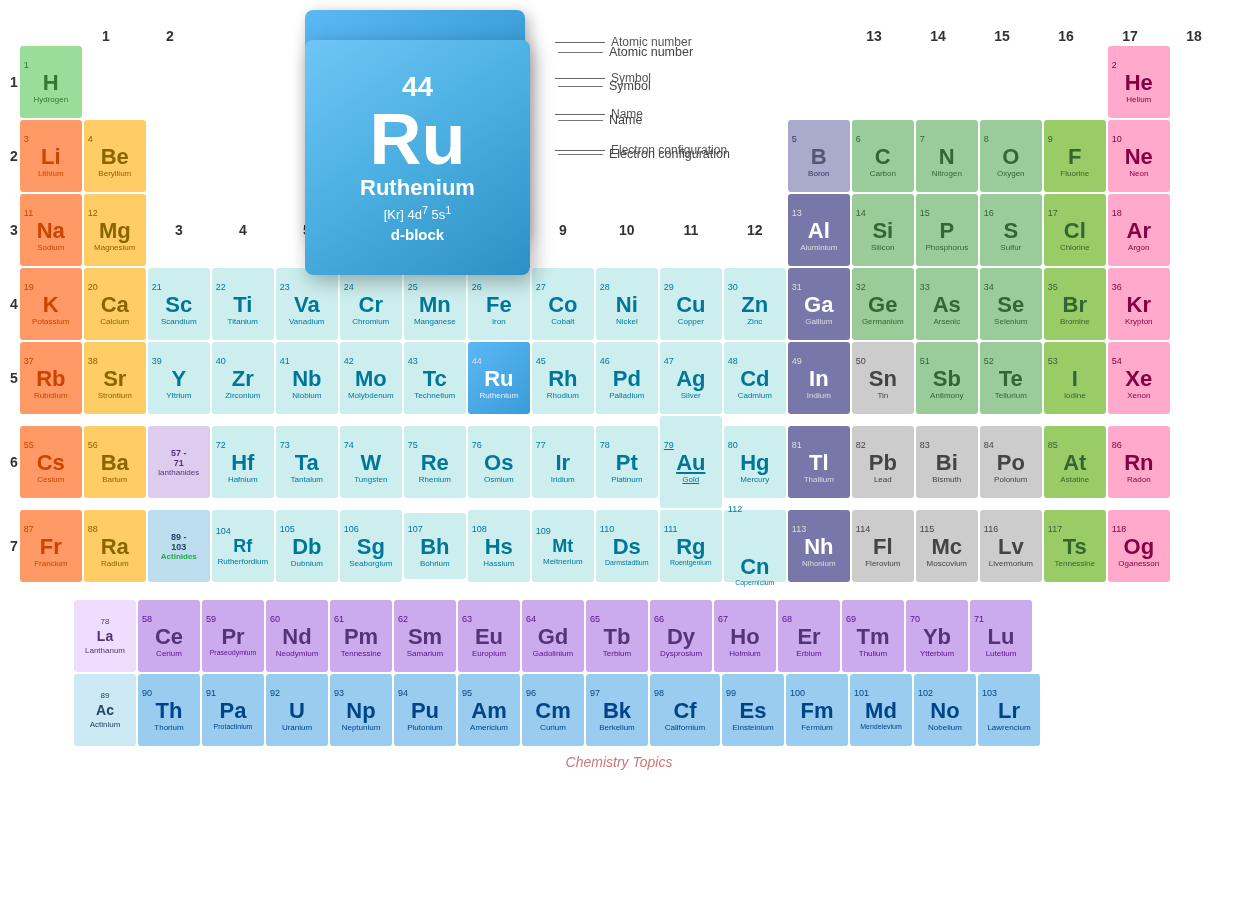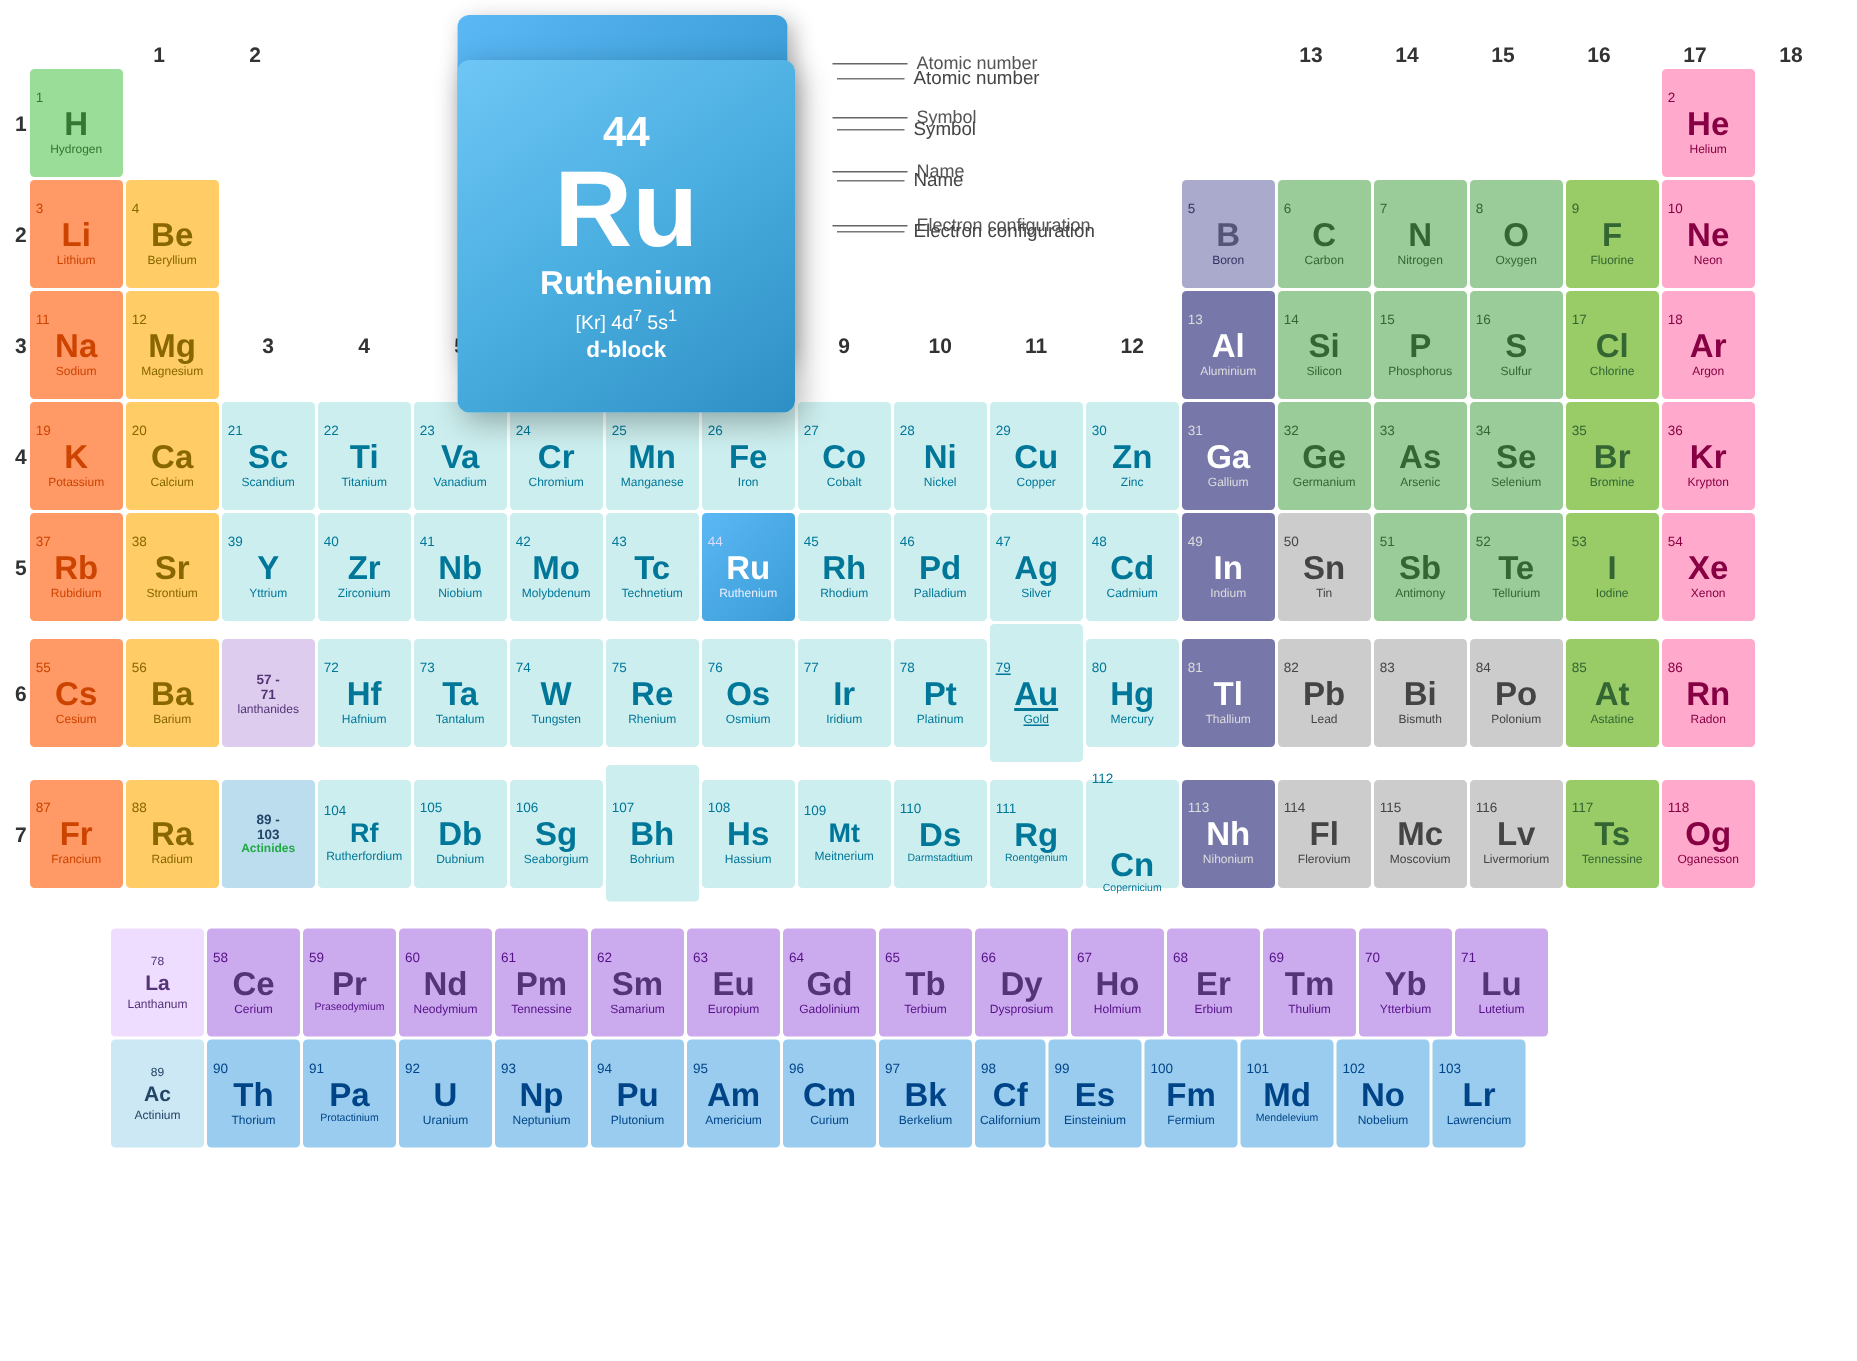--- a/index.html
+++ b/index.html
@@ -583,21 +583,21 @@
       <div class="element-cell transition" style="width:62px;height:72px;">
         <span class="num">105</span>
           <span class="symbol" style="color:#007799;">Db</span>
           <span class="name">Dubnium</span>
       </div>
       <div class="element-cell transition" style="width:62px;height:72px;">
         <span class="num">106</span>
           <span class="symbol" style="color:#007799;">Sg</span>
           <span class="name">Seaborgium</span>
       </div>
-      <div class="element-cell transition" style="width:62px;height:91px;">
+      <div class="element-cell transition" style="width:62px;height:66px;">
         <span class="num">107</span>
           <span class="symbol" style="color:#007799;">Bh</span>
           <span class="name">Bohrium</span>
       </div>
       <div class="element-cell transition" style="width:62px;height:72px;">
         <span class="num">108</span>
           <span class="symbol" style="color:#007799;">Hs</span>
           <span class="name">Hassium</span>
       </div>
       <div class="element-cell transition" style="width:62px;height:72px;">
@@ -776,21 +776,21 @@
       <div class="element-cell actinide" style="width:62px;height:72px;">
         <span class="num">96</span>
           <span class="symbol" style="color:#004488;">Cm</span>
           <span class="name">Curium</span>
       </div>
       <div class="element-cell actinide" style="width:62px;height:72px;">
         <span class="num">97</span>
           <span class="symbol" style="color:#004488;">Bk</span>
           <span class="name">Berkelium</span>
       </div>
-      <div class="element-cell actinide" style="width:47px;height:72px;">
+      <div class="element-cell actinide" style="width:70px;height:72px;">
         <span class="num">98</span>
           <span class="symbol" style="color:#004488;">Cf</span>
           <span class="name">Californium</span>
       </div>
       <div class="element-cell actinide" style="width:62px;height:72px;">
         <span class="num">99</span>
           <span class="symbol" style="color:#004488;">Es</span>
           <span class="name">Einsteinium</span>
       </div>
       <div class="element-cell actinide" style="width:62px;height:72px;">
@@ -810,20 +810,21 @@
       </div>
       <div class="element-cell actinide" style="width:62px;height:72px;">
         <span class="num">103</span>
           <span class="symbol" style="color:#004488;">Lr</span>
           <span class="name">Lawrencium</span>
       </div>
     </div>
   </div>
 
   
+  <div class="footer-text">Chemistry Topics</div>
 
 <div style="position: absolute; top: 30px; left: 295px; width: 225px; height: 235px; background: linear-gradient(145deg, rgb(110, 198, 245) 0%, rgb(74, 174, 224) 50%, rgb(46, 143, 196) 100%); border-radius: 8px; box-shadow: rgba(0, 0, 0, 0.3) 4px 6px 20px; display: flex; flex-direction: column; align-items: center; justify-content: center; color: white; z-index: 100;">
     <div style="font-size:28px;font-weight:bold;line-height:1.1;">44</div>
     <div style="font-size:72px;font-weight:bold;line-height:1;">Ru</div>
     <div style="font-size:22px;font-weight:bold;line-height:1.2;">Ruthenium</div>
     <div style="font-size:13px;margin-top:3px;">[Kr] 4d<sup>7</sup> 5s<sup>1</sup></div>
     <div style="font-size:15px;font-weight:bold;margin-top:3px;">d-block</div>
   </div><div style="position: absolute; top: 35px; left: 548px; display: flex; flex-direction: column; gap: 20px; font-size: 12.5px; color: rgb(68, 68, 68); z-index: 100;">
       <div style="display: flex; align-items: center; gap: 6px;">
         <div style="width:45px;height:1px;background:#777;"></div>

